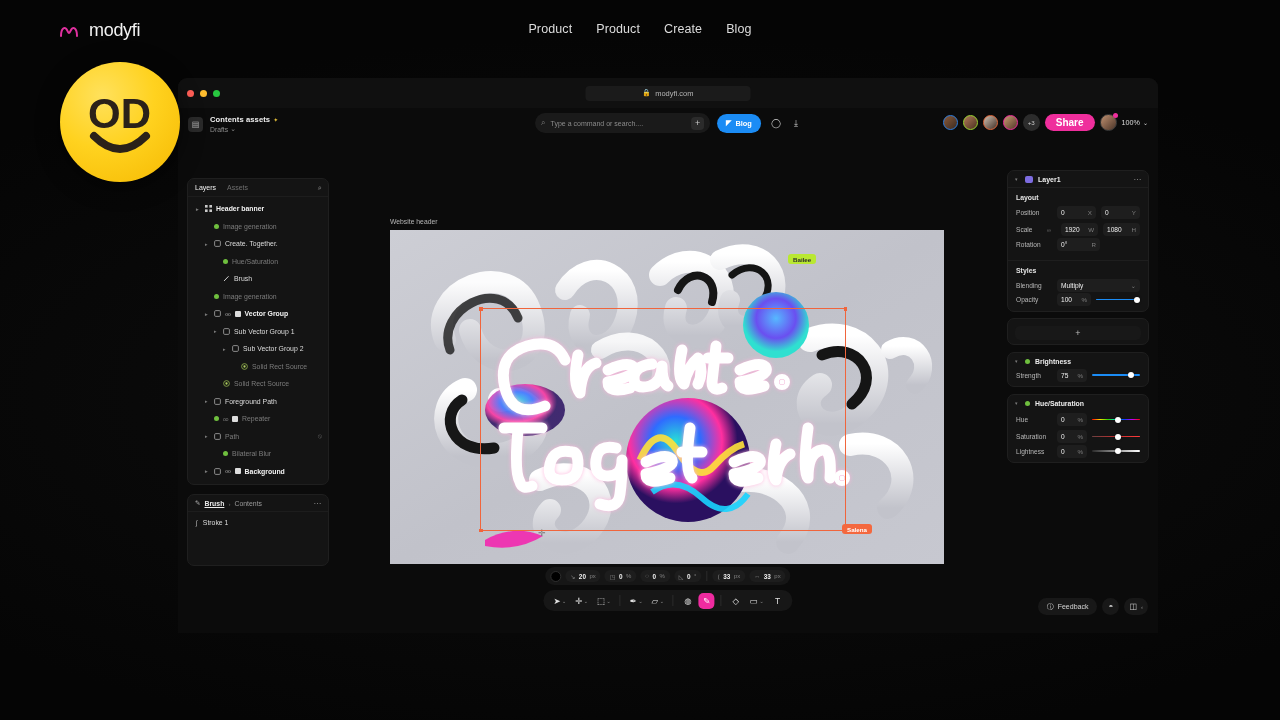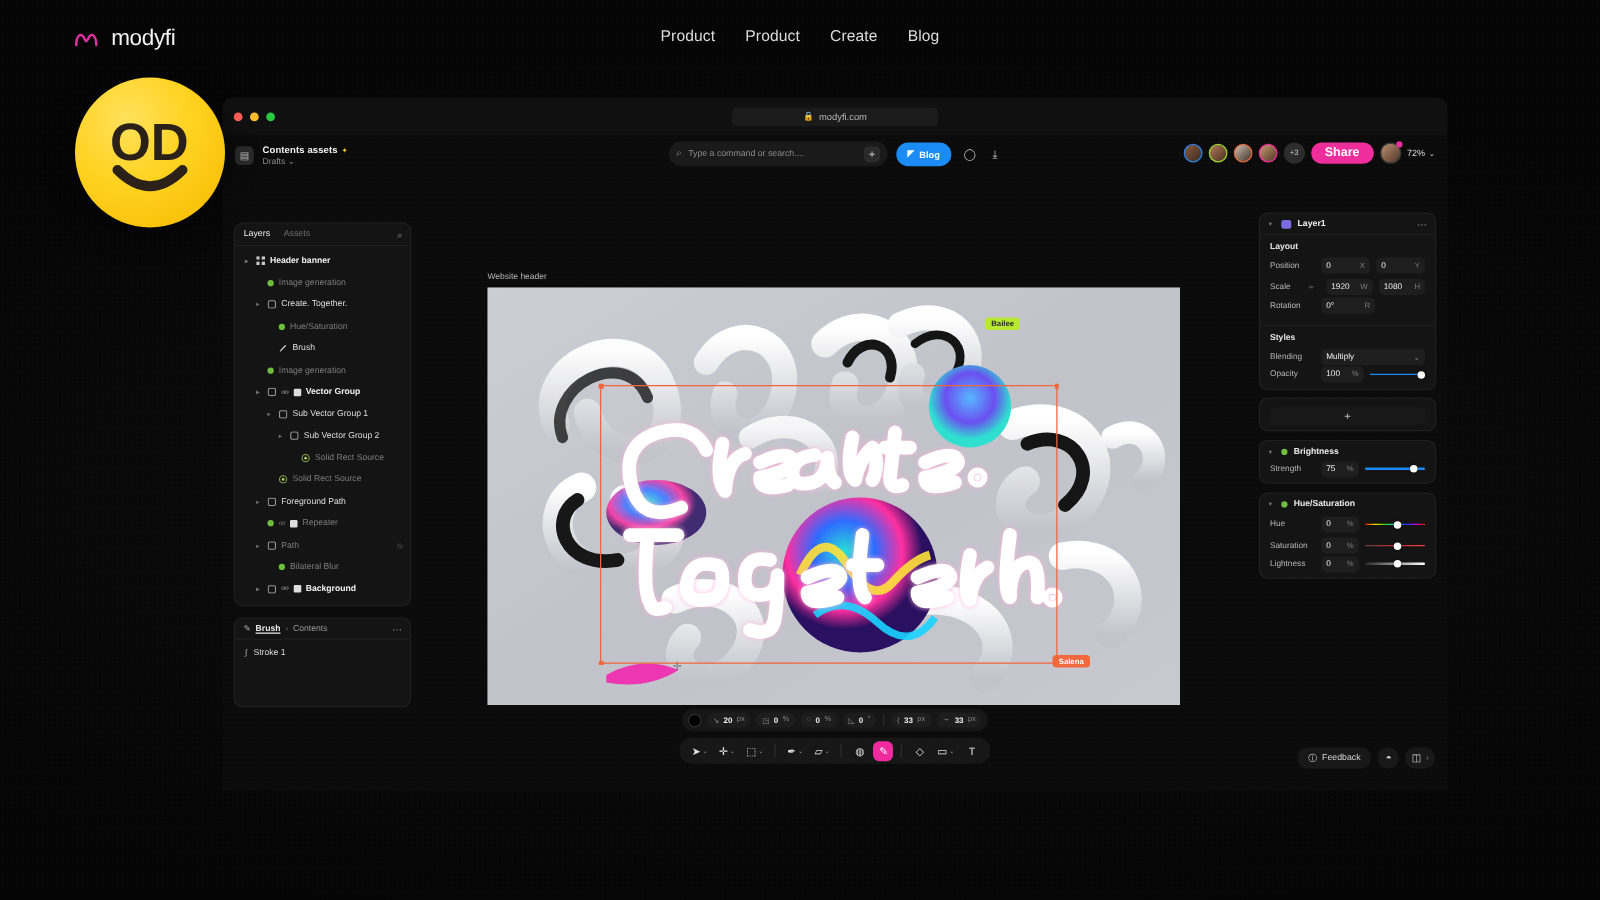--- a/index.html
+++ b/index.html
@@ -345,21 +345,21 @@
         <span class="av" style="background:linear-gradient(135deg,#b07a5a,#4a3020);border-color:#9ad42f"></span>
         <span class="av" style="background:linear-gradient(135deg,#d0c0b0,#403028);border-color:#e0683c"></span>
         <span class="av" style="background:linear-gradient(135deg,#c89a70,#503828);border-color:#ef2e9c"></span>
         <span class="avmore">+3</span>
         <span class="sharebtn">Share</span>
         <span class="me">
           <span class="av" style="width:17px;height:17px;background:linear-gradient(135deg,#c09070,#4a3428);border-color:#3a3a3a"></span>
           <span class="dot"></span>
         </span>
         <span class="zoomlvl">
-          <span>72%</span>
+          <span>100%</span>
           <span style="font-size:6px">⌄</span>
         </span>
       </div>
     </div>
 
     <div class="artboard-label">Website header</div>
     <div class="artboard">
       <svg width="554" height="334" viewBox="0 0 554 334">
         <defs>
           <linearGradient id="bgG" x1="0" y1="0" x2="1" y2="1">

